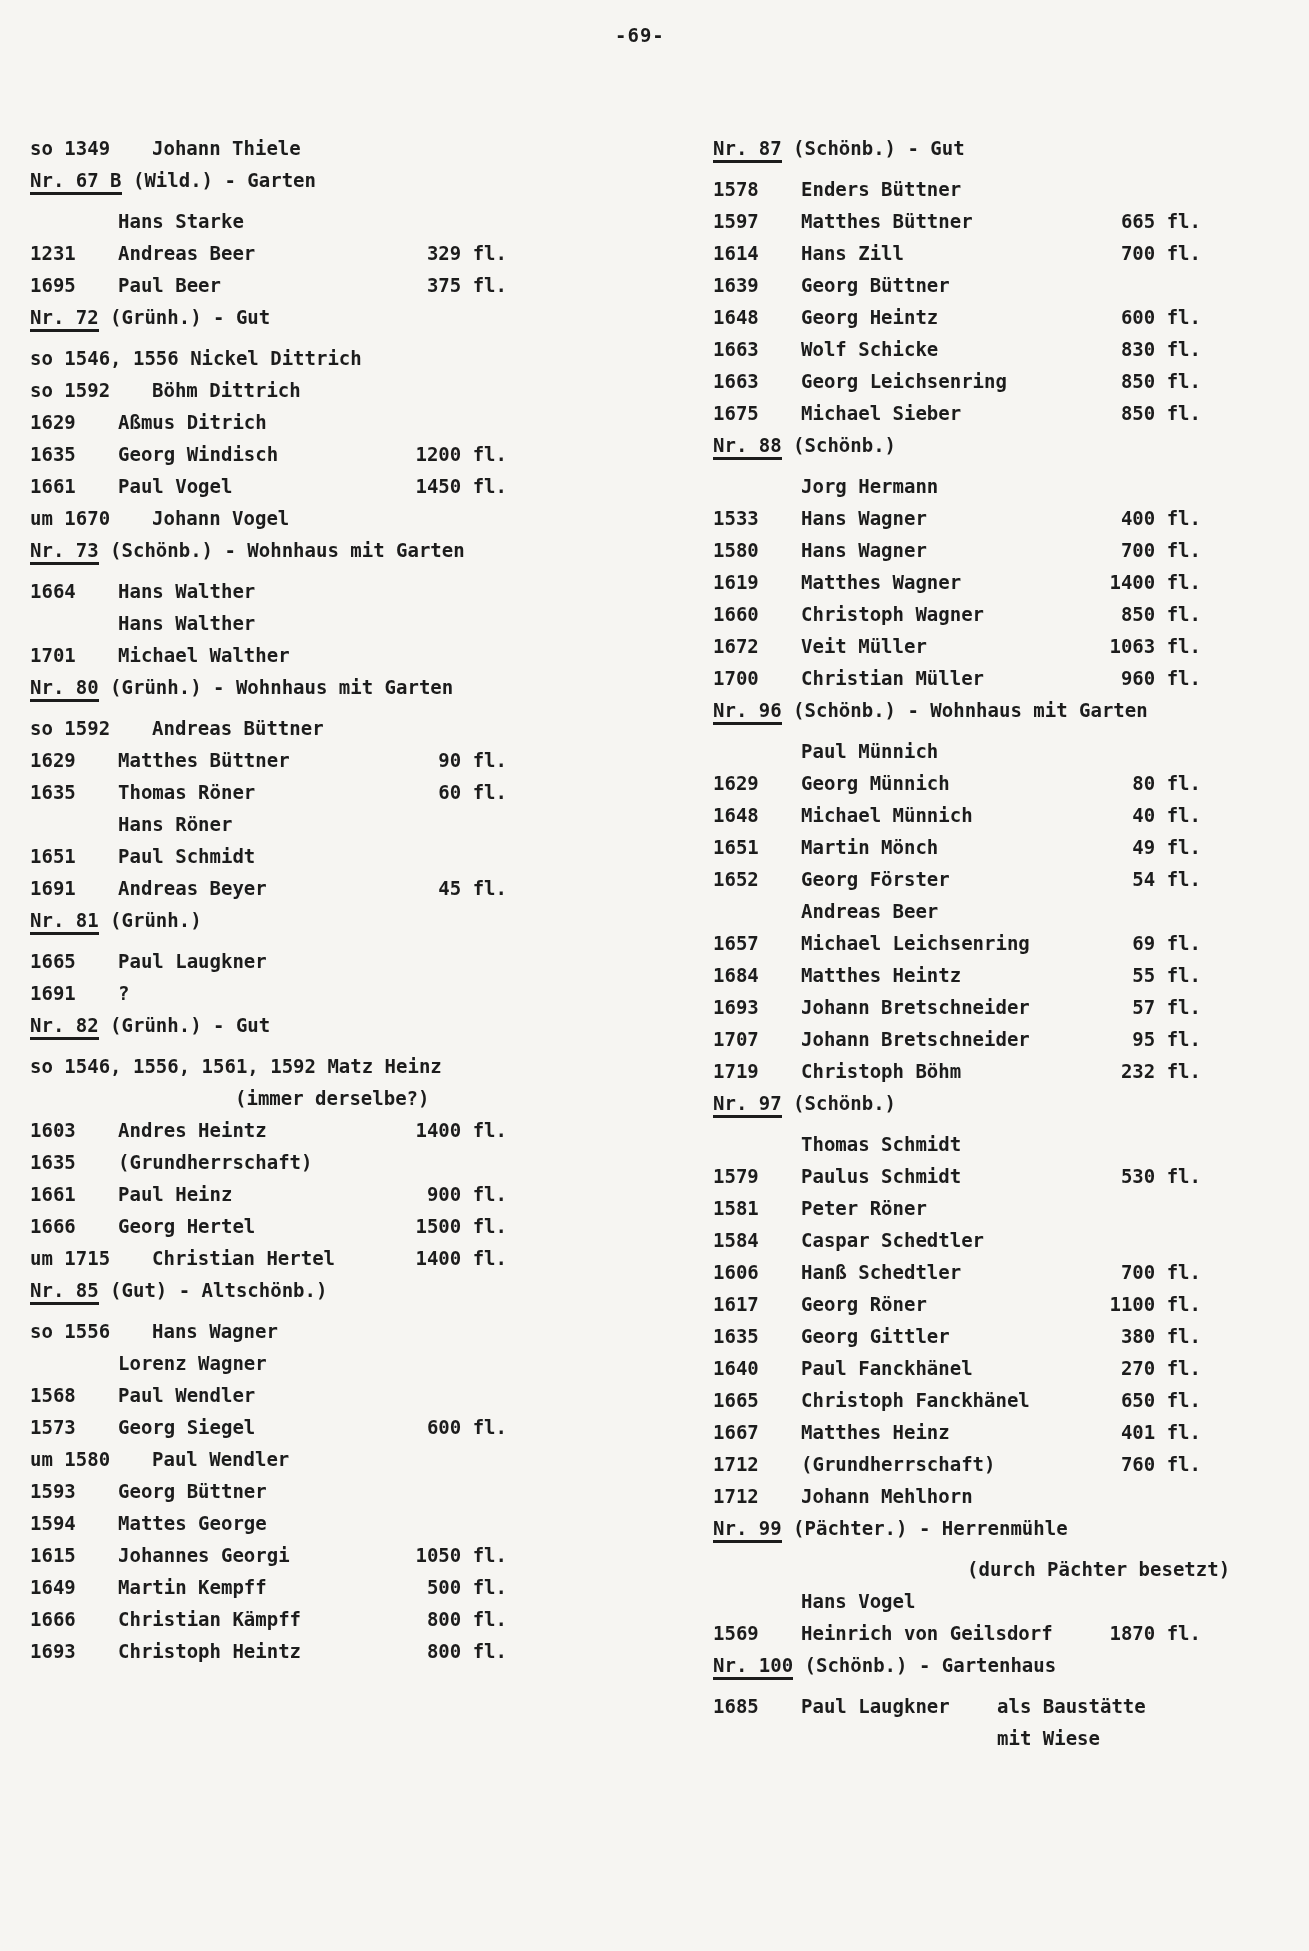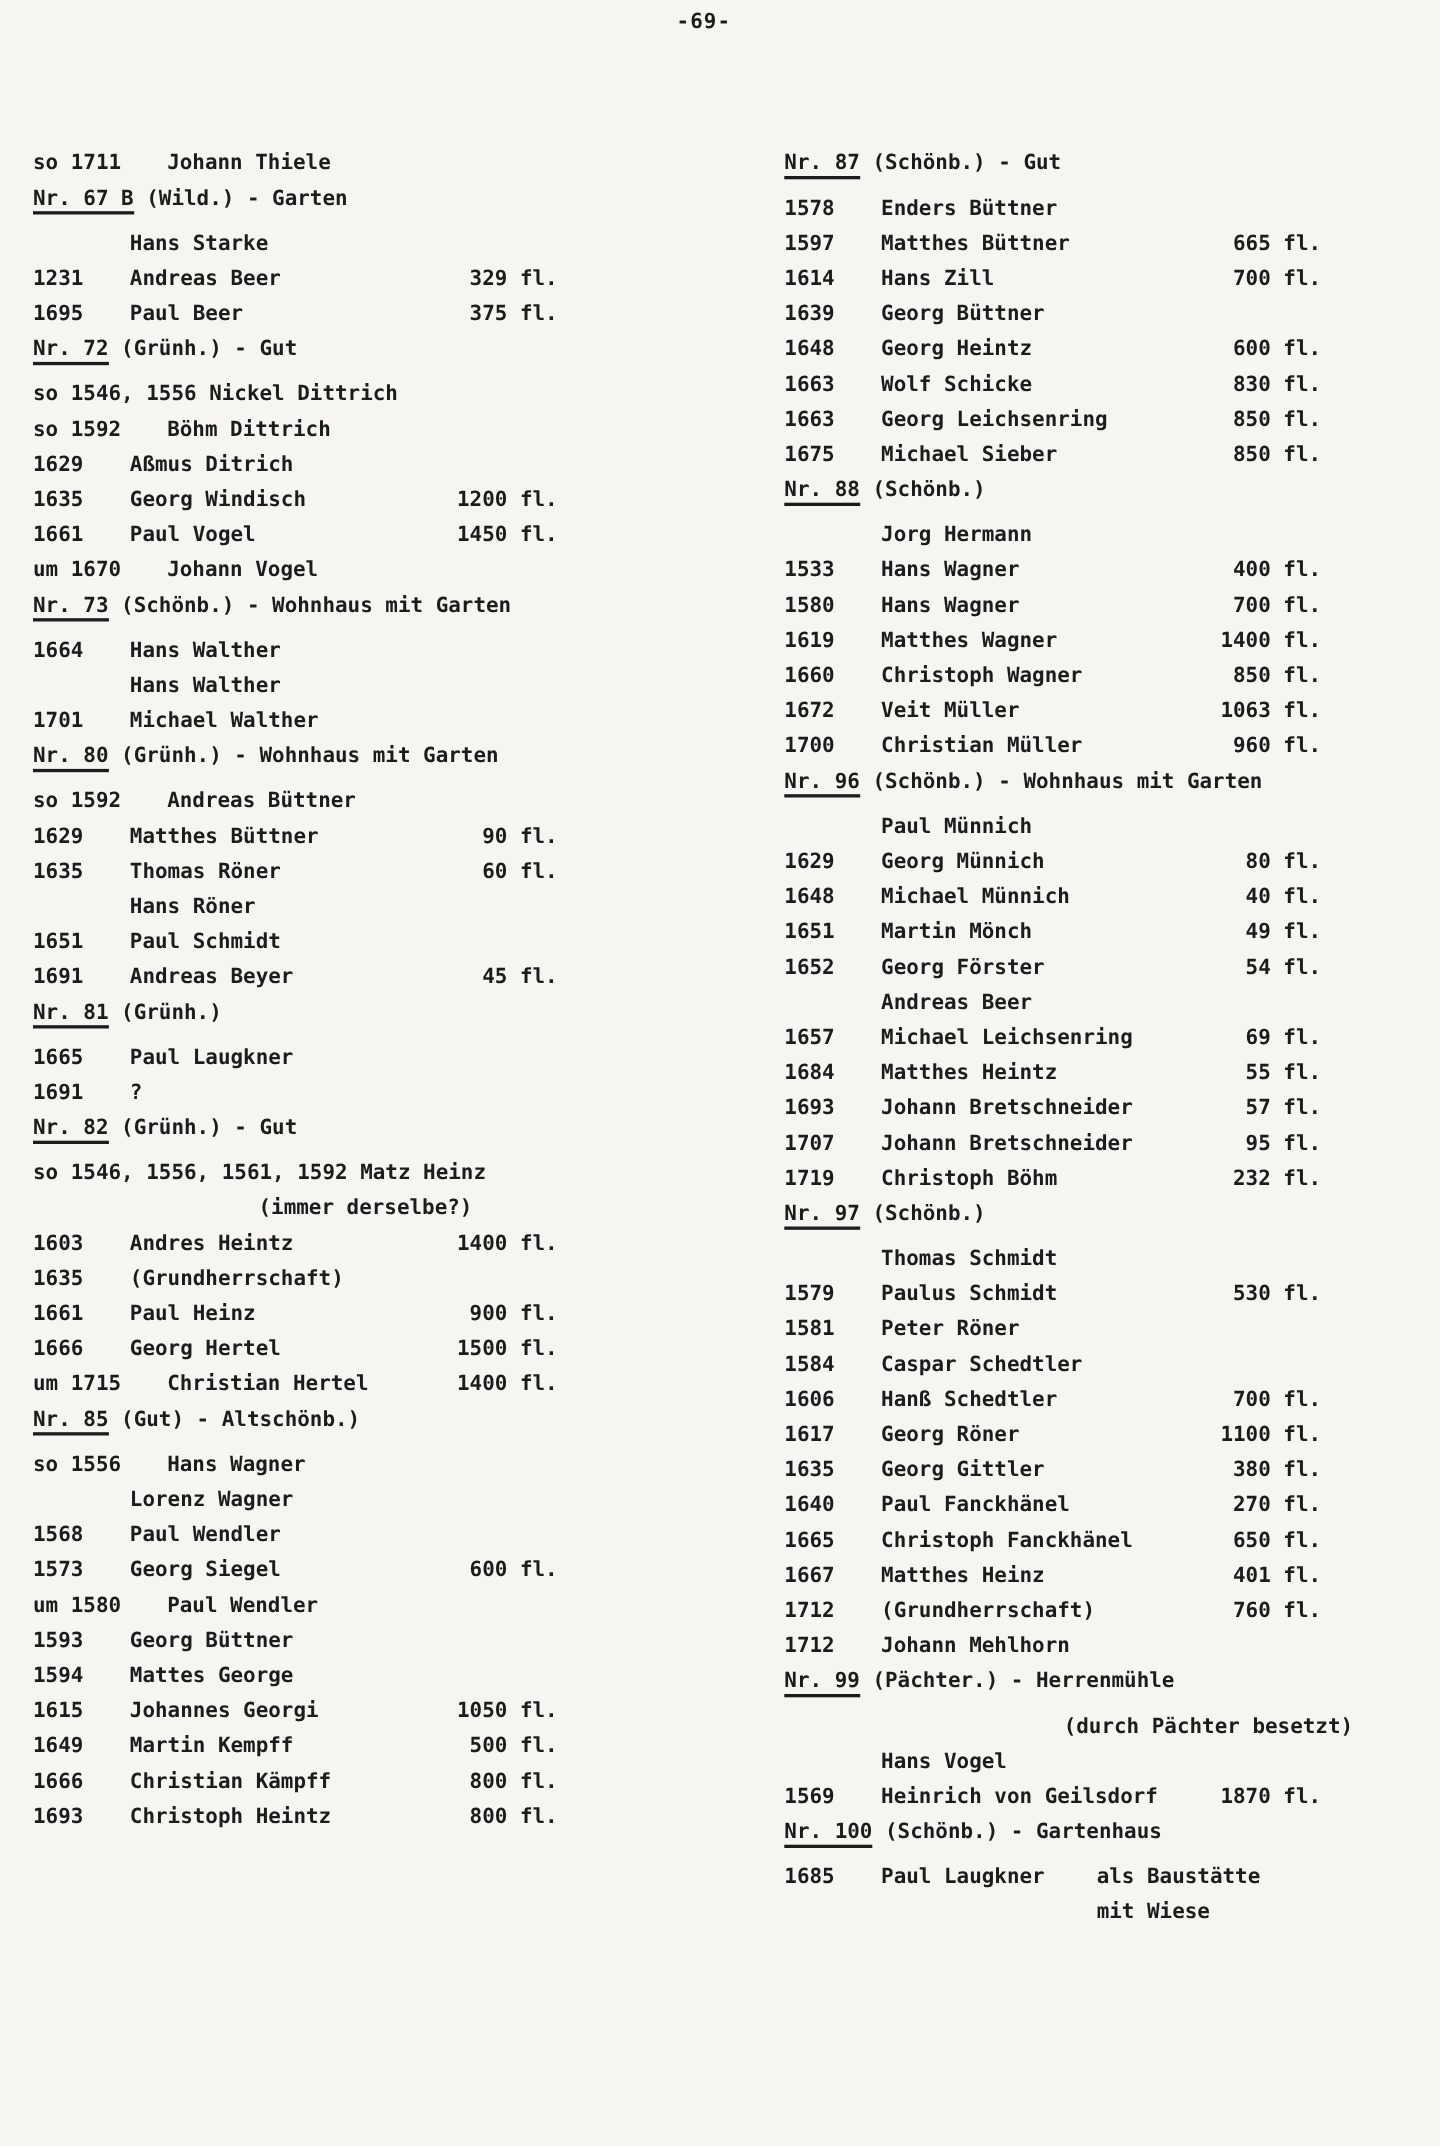--- a/index.html
+++ b/index.html
@@ -6,21 +6,21 @@
   body {
     width:1309px; height:1951px;
     background:#f6f5f2;
     font-family:"DejaVu Sans Mono", monospace;
     font-weight:700;
     color:#1c1c1c;
     position:relative;
     overflow:hidden;
   }
   .page-number {
-    position:absolute; top:8px; left:615px;
+    position:absolute; top:24px; left:615px;
     font-size:19px; letter-spacing:1px;
   }
   .col {
     position:absolute; top:132px;
     font-size:19px; line-height:32px;
     white-space:nowrap;
   }
   .col-left  { left:30px;  width:640px; }
   .col-right { left:713px; width:596px; }
   .block + .block { }
@@ -36,21 +36,21 @@
   .note { flex:0 0 204px; text-align:left; }
   .free {}
 </style>
 </head>
 <body>
 
 <div class="page-number">-69-</div>
 <div class="col col-left">
     <div class="block">
       <div class="row">
-        <span class="y wide">so 1711</span>
+        <span class="y wide">so 1349</span>
         <span class="n">Johann Thiele</span>
         <span class="a"></span>
       </div>
     </div>
     <div class="block">
       <div class="heading"><span class="nr">Nr. 67 B</span><span class="rest"> (Wild.) - Garten</span></div>
       <div class="row">
         <span class="y"></span>
         <span class="n">Hans Starke</span>
         <span class="a"></span>

